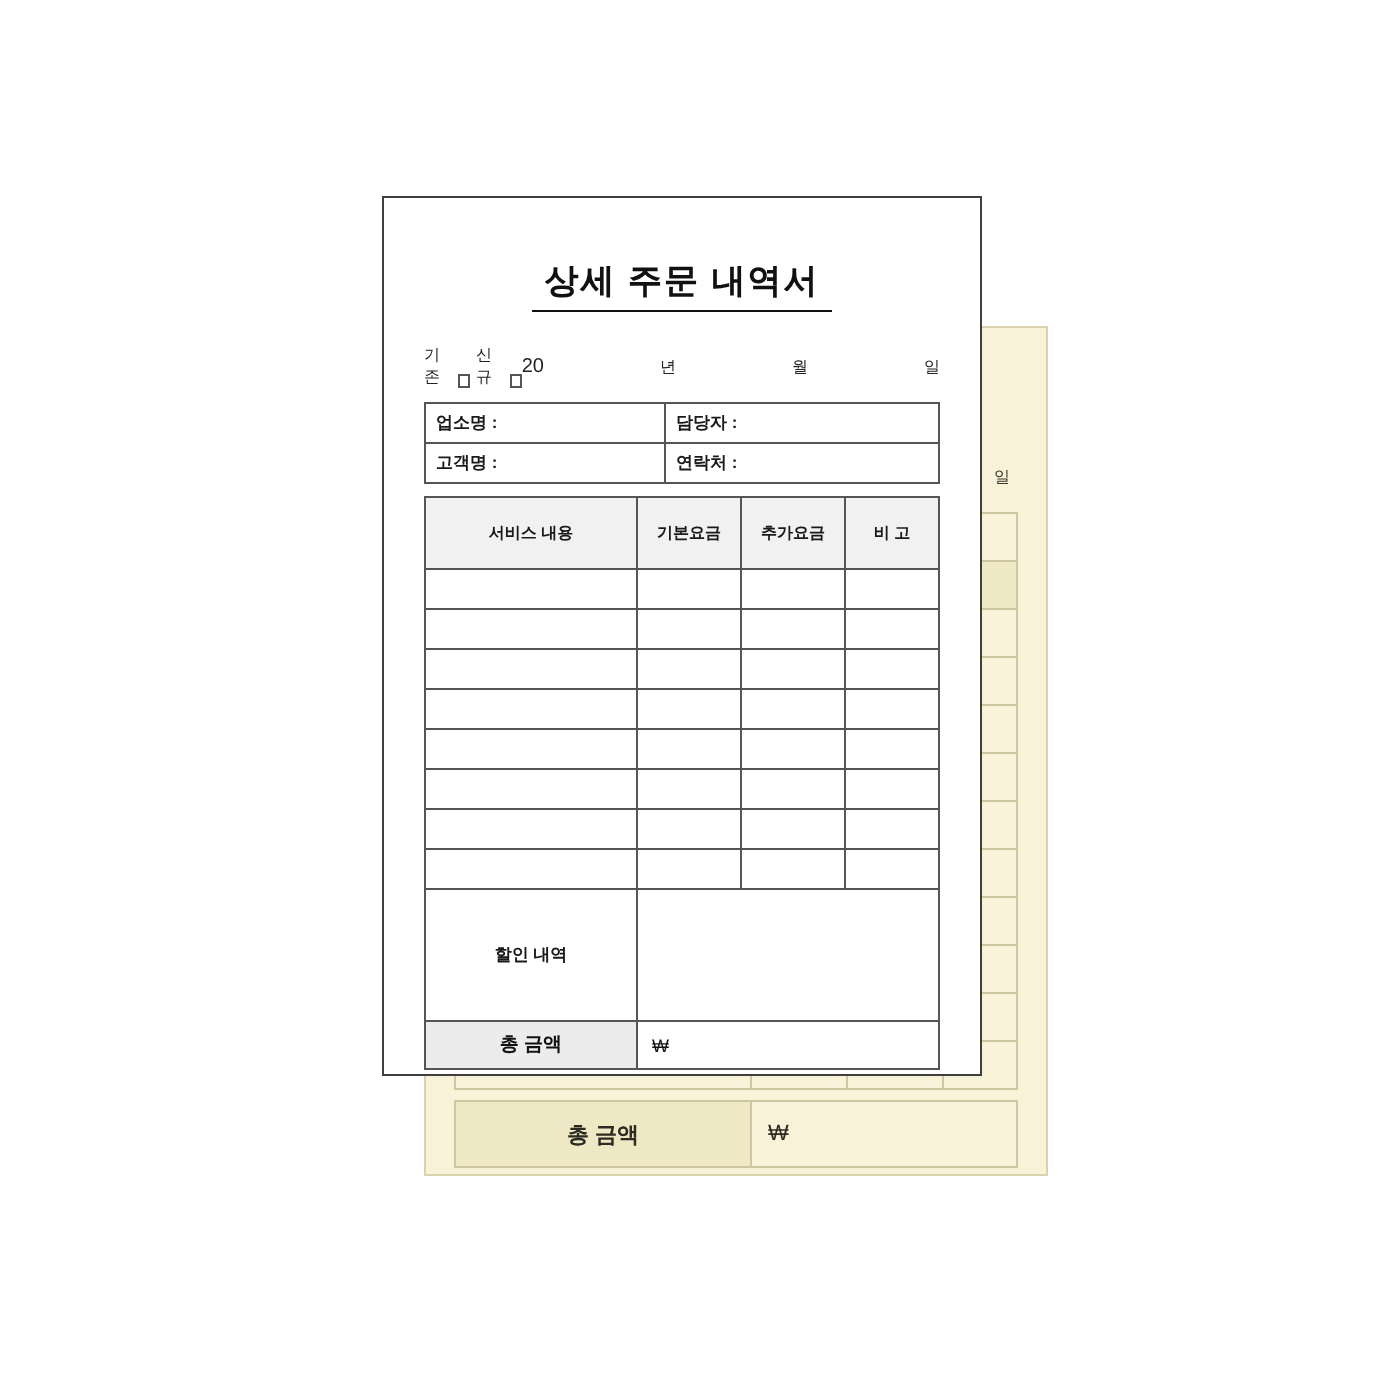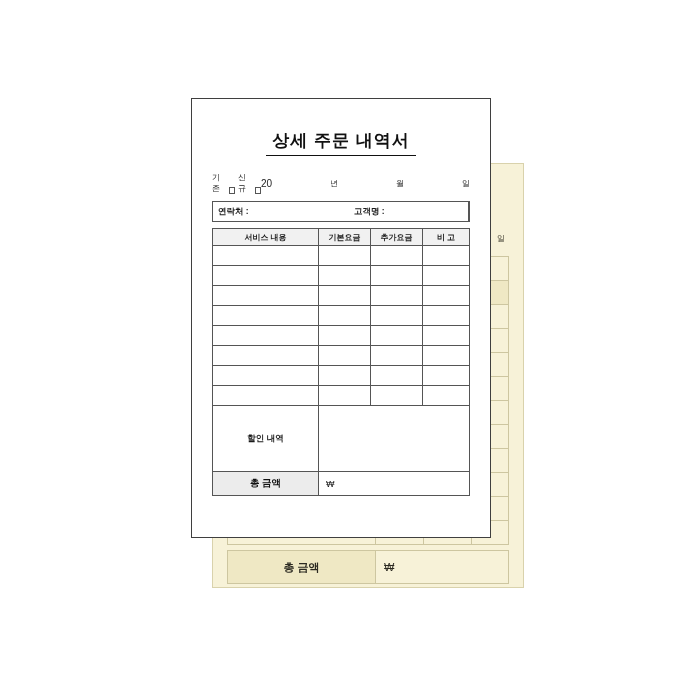--- a/index.html
+++ b/index.html
@@ -186,21 +186,21 @@
   .info-cell.second { flex: 1 1 auto; }
 
   .items-table {
     margin-top: 6px;
     border: 1px solid #555555;
     border-bottom: none;
     box-sizing: border-box;
   }
   .items-head {
     display: flex;
-    height: 17px;
+    height: 36px;
     border-bottom: 1px solid #555555;
     box-sizing: border-box;
     background: #f1f1f1;
   }
   .items-head div {
     display: flex;
     align-items: center;
     justify-content: center;
     font-size: 8px;
     font-weight: bold;
@@ -385,22 +385,26 @@
           <span class="unit">년</span>
           <span class="blank"></span>
           <span class="unit">월</span>
           <span class="blank"></span>
           <span class="unit">일</span>
         </div>
       </div>
 
       <div class="info-table">
         <div class="info-row">
+          <div class="info-cell first">업소명 :</div>
+          <div class="info-cell second">담당자 :</div>
+        </div>
+        <div class="info-row">
+          <div class="info-cell first">고객명 :</div>
           <div class="info-cell second">연락처 :</div>
-          <div class="info-cell first">고객명 :</div>
         </div>
       </div>
 
       <div class="items-table">
         <div class="items-head">
           <div class="col-desc">서비스 내용</div>
           <div class="col-base">기본요금</div>
           <div class="col-extra">추가요금</div>
           <div class="col-note">비 고</div>
         </div>

